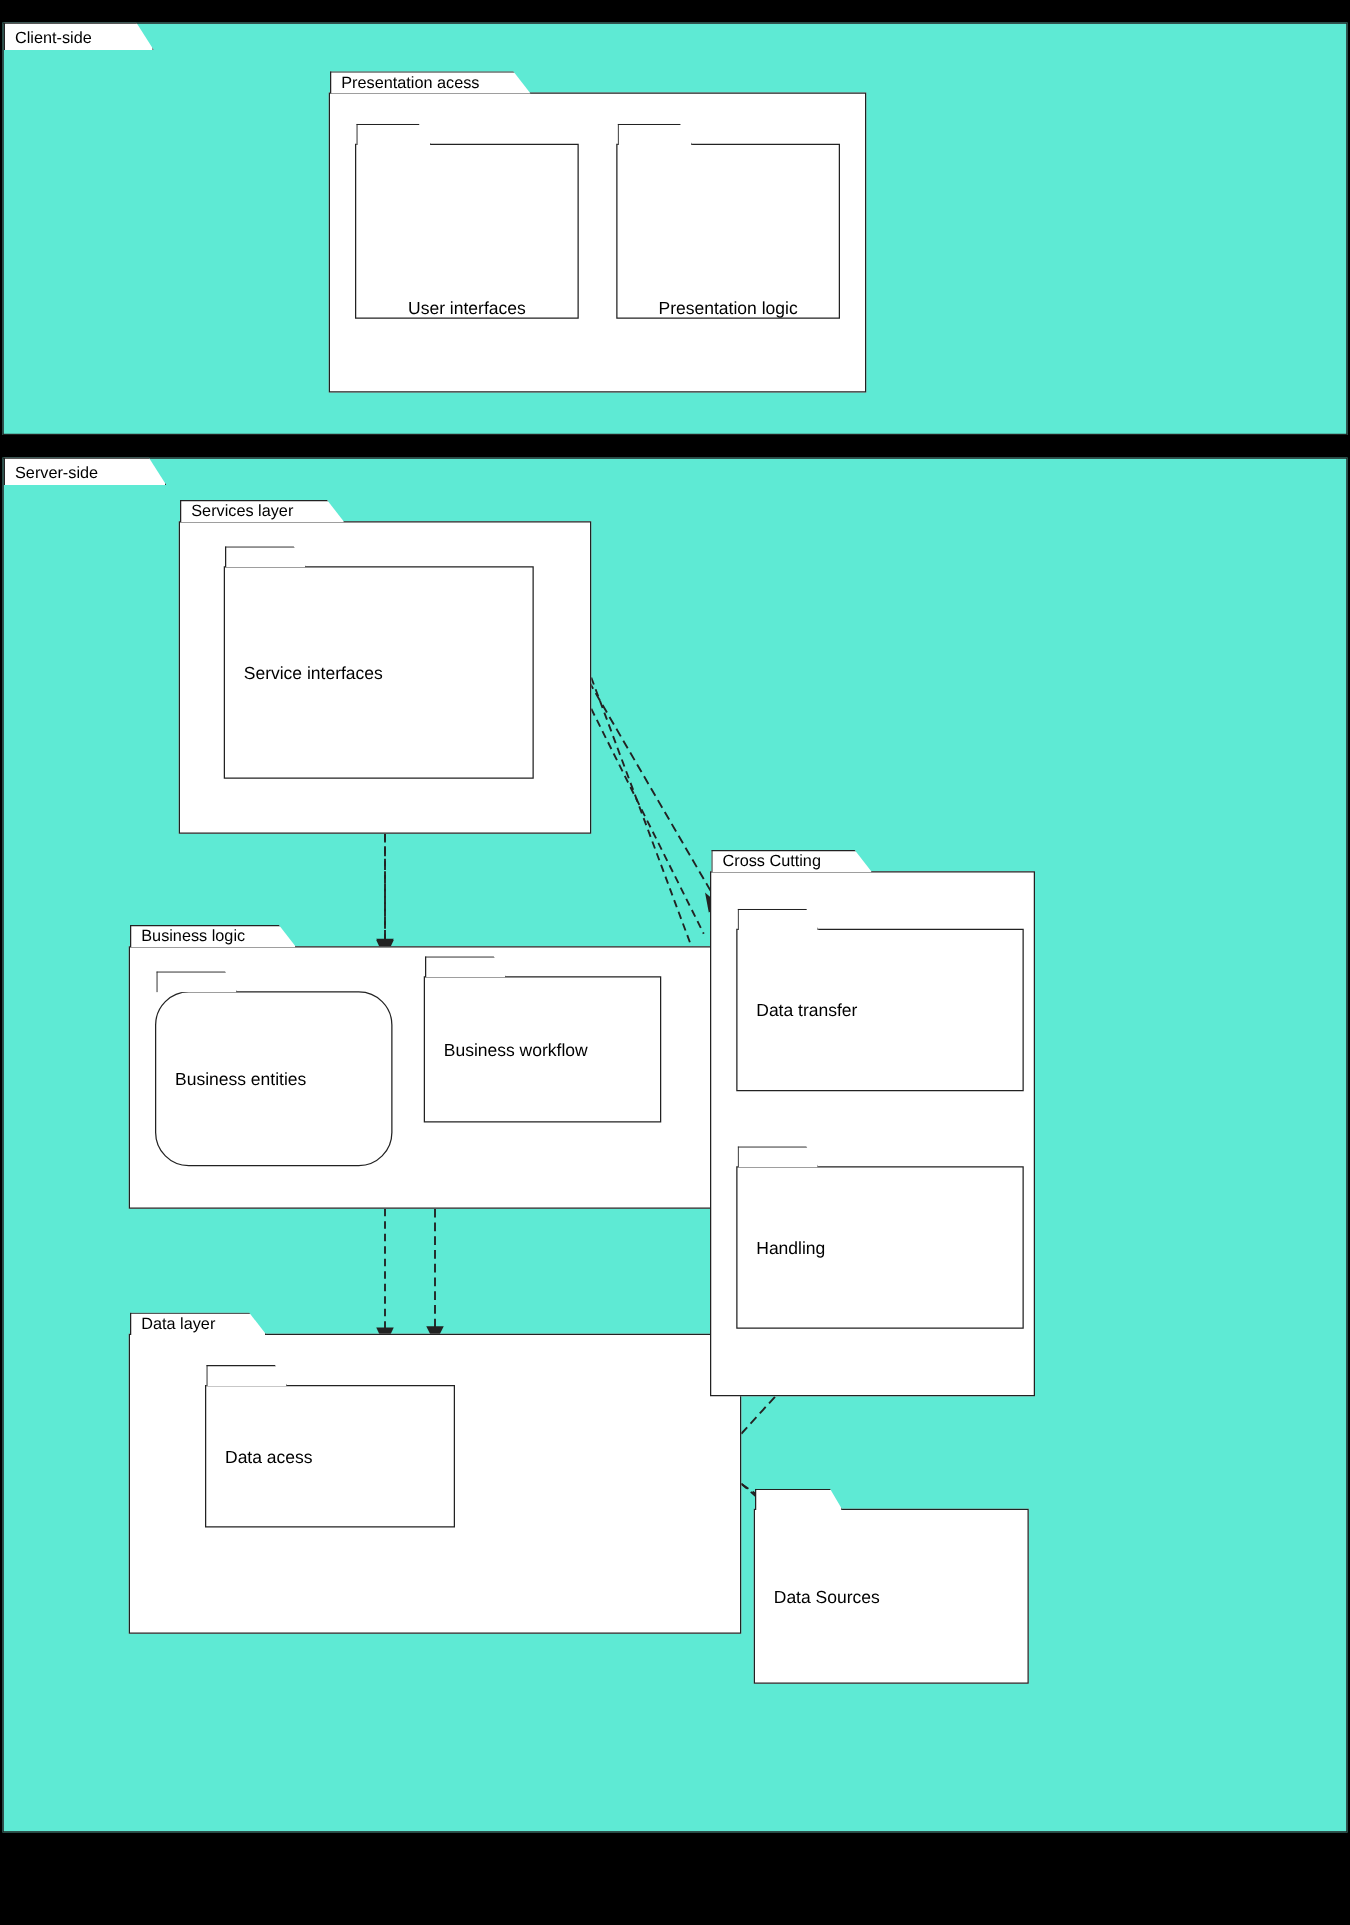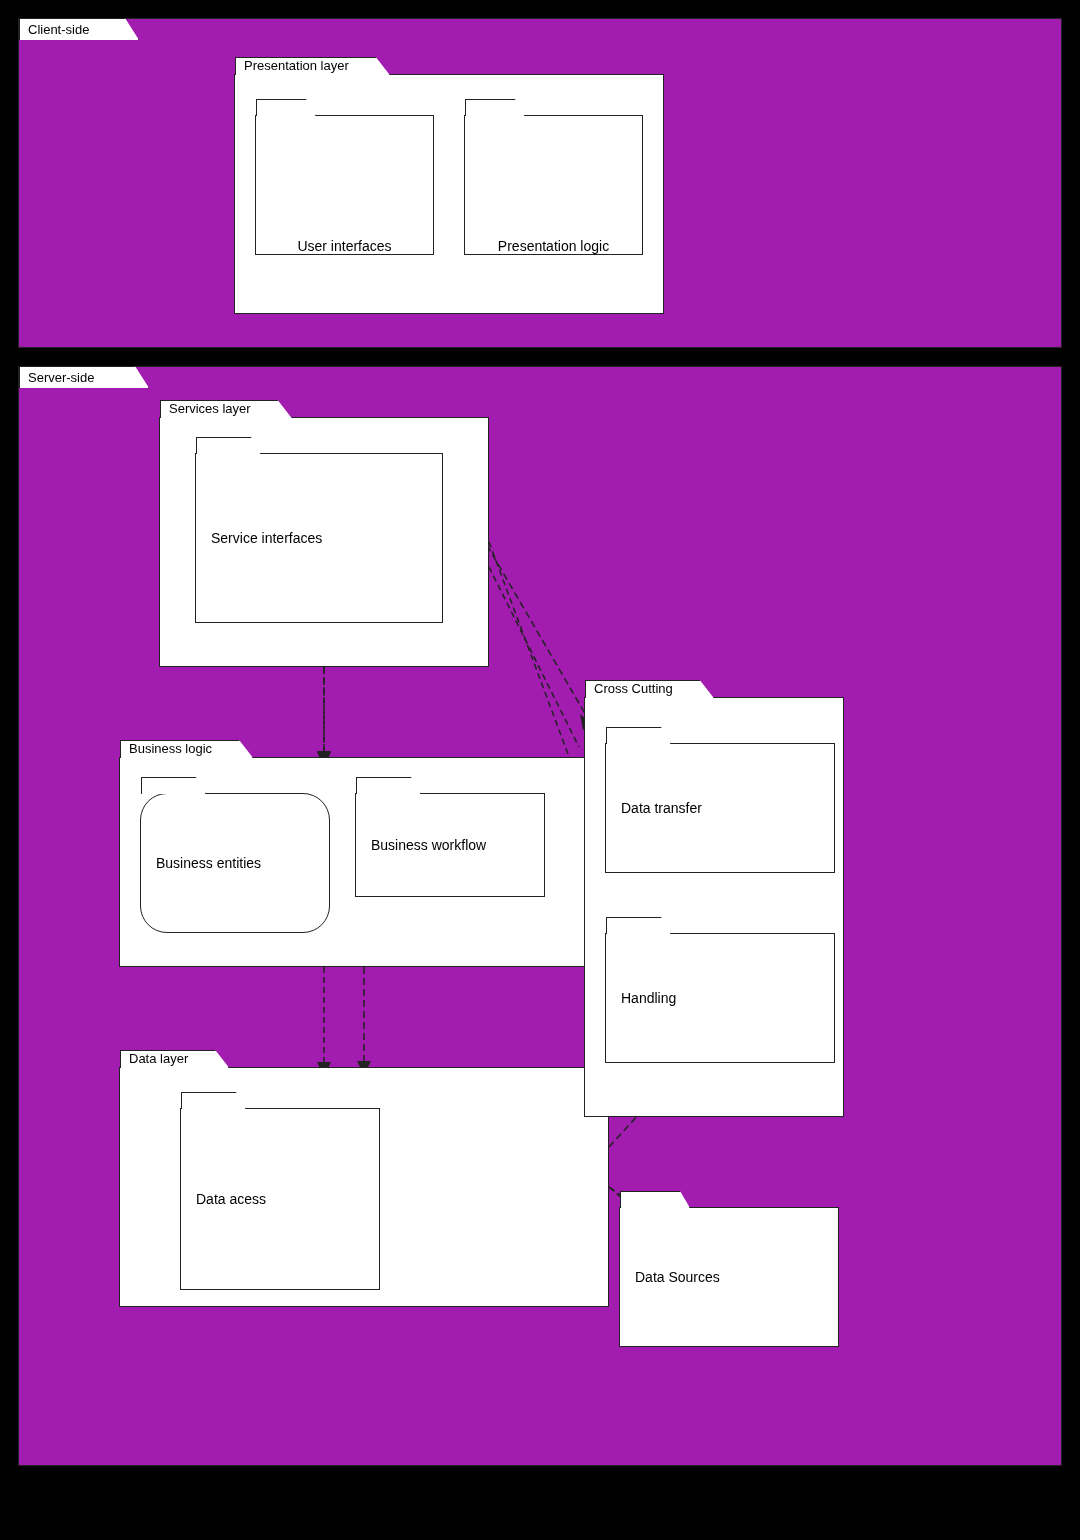--- a/index.html
+++ b/index.html
@@ -5,24 +5,25 @@
     * { box-sizing: border-box; margin: 0; padding: 0; }
     body {
       background: #000;
       font-family: Arial, sans-serif;
       font-size: 14px;
       width: 1080px;
       min-height: 1540px;
     }
 
     .section-wrapper {
-      background: #a21caf;
-      margin: 18px 18px;
+      background: #5eead4;
+      margin: 18px 2px;
       border: 1.5px solid #222;
       position: relative;
+      padding-left: 45px;
     }
 
     .section-tab {
       position: absolute;
       top: -1px;
       left: 0;
       background: #fff;
       border: 1.5px solid #222;
       border-bottom: none;
       padding: 3px 18px 3px 8px;
@@ -219,21 +220,21 @@
       overflow: visible;
     }
   </style>
 </head>
 <body>
 
 <div id="client-section" class="section-wrapper">
   <div class="section-tab">Client-side</div>
 
   <div class="presentation-layer">
-    <div class="layer-tab">Presentation layer</div>
+    <div class="layer-tab">Presentation acess</div>
     <div class="pres-layer-inner">
 
       <div class="folder-box">
         <div class="ftab"></div>
         <span>User interfaces</span>
       </div>
 
       <div class="folder-box">
         <div class="ftab"></div>
         <span>Presentation logic</span>
@@ -313,30 +314,30 @@
   </div>
 
   <div id="business-layer" class="layer-box">
     <div class="layer-tab">Business logic</div>
 
     <div class="inner-folder" style="left:20px;top:35px;width:190px;height:140px;border-radius:27px;">
       <div class="ftab"></div>
       <div class="flabel">Business entities</div>
     </div>
 
-    <div class="inner-folder" style="left:235px;top:35px;width:190px;height:104px;text-align:center;">
+    <div class="inner-folder" style="left:235px;top:23px;width:190px;height:117px;text-align:center;">
       <div class="ftab"></div>
       <div class="flabel">Business workflow</div>
     </div>
   </div>
 
   <div id="data-layer" class="layer-box">
     <div class="layer-tab">Data layer</div>
 
-    <div class="inner-folder" style="left:60px;top:40px;width:200px;height:182px;">
+    <div class="inner-folder" style="left:60px;top:40px;width:200px;height:114px;">
       <div class="ftab"></div>
       <div class="flabel">Data acess</div>
     </div>
   </div>
 
   <div id="cross-cutting" class="layer-box">
     <div class="layer-tab">Cross Cutting</div>
 
     <div class="inner-folder" style="left:20px;top:45px;width:230px;height:130px;">
       <div class="ftab"></div>

